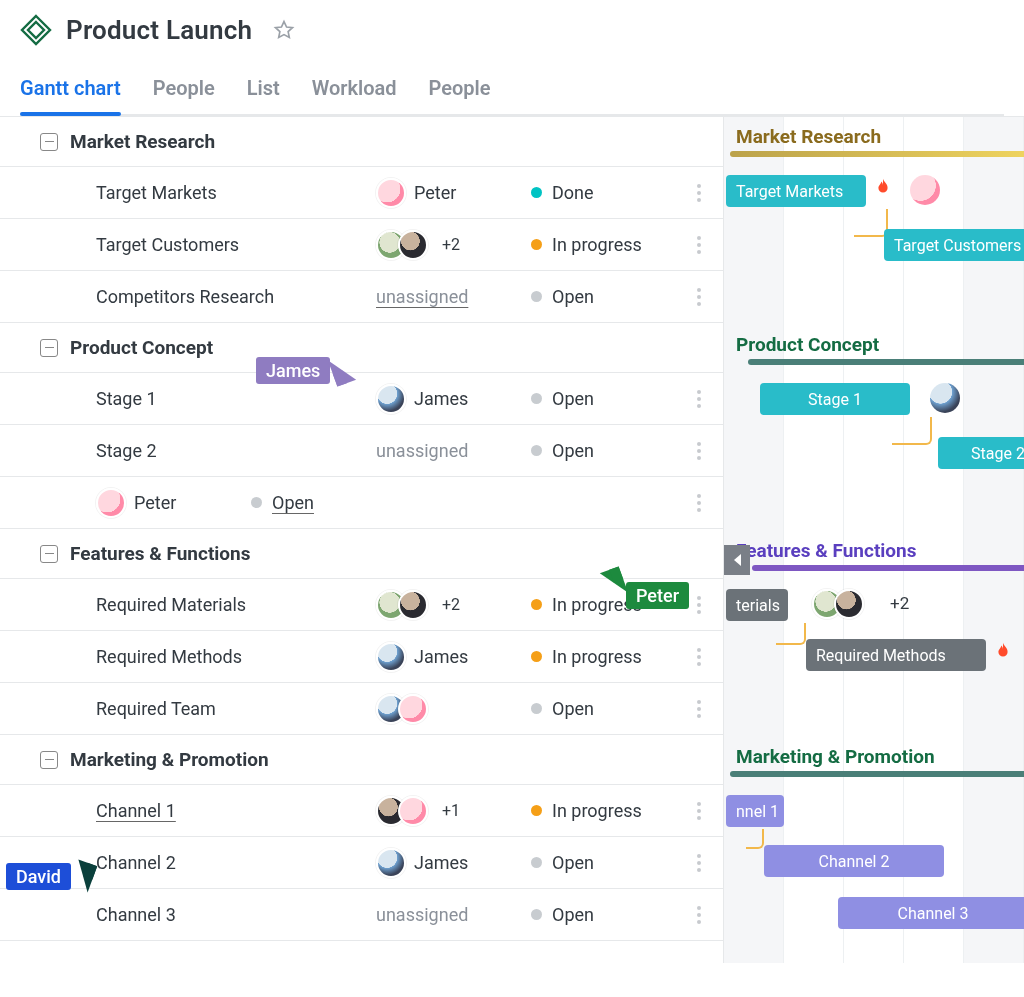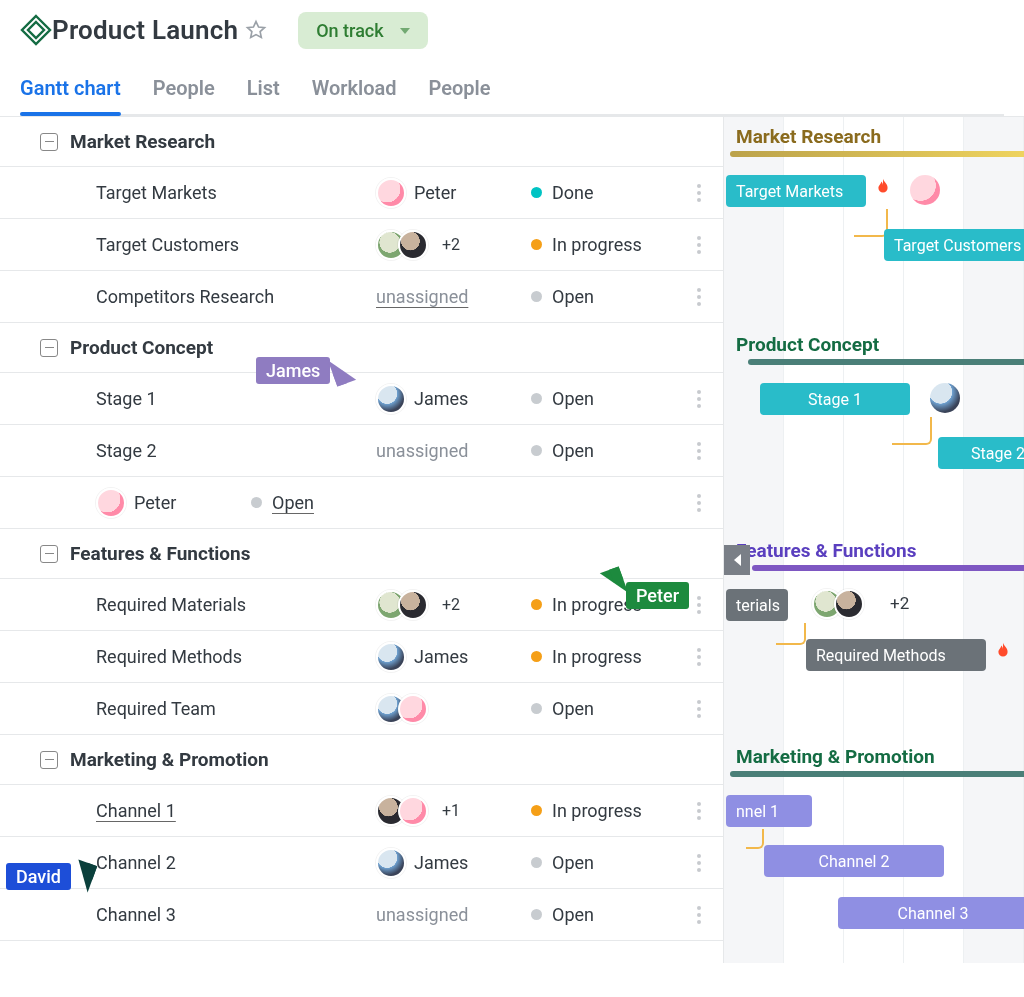--- a/index.html
+++ b/index.html
@@ -1,20 +1,20 @@
 <!DOCTYPE html>
 <html><head>
 <meta charset="utf-8">
 <style>
   * { box-sizing: border-box; margin: 0; padding: 0; }
   body { font-family: -apple-system, BlinkMacSystemFont, "Segoe UI", Roboto, Helvetica, Arial, sans-serif; background: #fff; width: 1024px; height: 997px; overflow: hidden; color: #333a41; position: relative; }
 
   
   .header { padding: 4px 20px 0 20px; }
-  .title-row { display: flex; align-items: center; height: 52px; }
+  .title-row { display: flex; align-items: center; gap: 14px; height: 52px; }
   .logo { width: 32px; height: 32px; display:flex; align-items:center; justify-content:center; }
   .page-title { font-size: 26px; font-weight: 600; letter-spacing: 0.2px; }
   .star-btn { width: 28px; height: 28px; color: #7a7f87; display:flex; align-items:center; justify-content:center; cursor:pointer; margin-left:4px; }
   .status-pill { margin-left: 28px; background: #d8ecd3; color: #2e7d32; padding: 8px 18px; border-radius: 8px; display:flex; align-items:center; gap: 16px; font-size: 18px; font-weight: 500; cursor:pointer; }
   .chevron-down { border-left:5px solid transparent; border-right:5px solid transparent; border-top:6px solid #2e7d32; margin-top:2px; opacity:0.6; }
 
   .tabs { display:flex; gap: 32px; border-bottom: 2px solid #e6e8ea; margin-top: 10px; }
   .tab { font-size: 20px; font-weight: 600; color: #8a9099; padding: 10px 0 14px; position:relative; cursor:pointer; }
   .tab.active { color: #1a73e8; }
   .tab.active::after { content:""; position:absolute; left:0; right:0; bottom:-2px; height:4px; background:#1a73e8; border-radius:2px; }
@@ -112,24 +112,20 @@
             <path d="M16 8 L24 16 L16 24 L8 16 Z"></path>
           </g>
         </svg>
     </span>
     <span class="page-title">Product Launch</span>
     <span class="star-btn">
       <svg viewBox="0 0 24 24" width="22" height="22">
           <path fill="none" stroke="#9aa0a7" stroke-width="1.8" d="M12 2.8l2.8 6 6.5.6-4.8 4.4 1.3 6.4L12 17l-5.8 3.2 1.3-6.4L2.7 9.4l6.5-.6z"></path>
         </svg>
     </span>
-    <div class="status-pill">
-      <span>On track</span>
-      <span class="chevron-down"></span>
-    </div>
   </div>
 
   <div class="tabs">
     <div class="tab active">Gantt chart</div>
     <div class="tab">People</div>
     <div class="tab">List</div>
     <div class="tab">Workload</div>
     <div class="tab">People</div>
   </div>
 </div>
@@ -416,21 +412,21 @@
           <span class="avatar av-green"></span>
           <span class="avatar av-dark"></span>
         </span>
       <span class="gantt-plus" style="left:166px; top:476px;">+2</span>
       <div class="connector" style="left:52px; top:506px; width:30px; height:22px;"></div>
       <div class="gantt-bar grey-bar" style="left:82px; top:522px; width:180px;">Required Methods</div>
       <span class="flame" style="left:268px; top:522px;"><svg viewBox="0 0 24 24">
             <path fill="#ff4b2b" d="M12 2c1 4 5 5 5 10a5 5 0 01-10 0c0-3 3-4 3-7 1 1 2 2 2 4 0-3 0-5 0-7z"></path>
           </svg></span>
 
-      <div class="gantt-bar purple-bar" style="left:2px; top:678px; width:86px;">nnel 1</div>
+      <div class="gantt-bar purple-bar" style="left:2px; top:678px; width:58px;">nnel 1</div>
       <div class="connector" style="left:22px; top:712px; width:18px; height:20px;"></div>
       <div class="gantt-bar purple-bar" style="left:40px; top:728px; width:180px; justify-content:center;">Channel 2</div>
       <div class="gantt-bar purple-bar" style="left:114px; top:780px; width:190px; justify-content:center;">Channel 3</div>
     </div>
   </div>
 </div>
 
 <div class="cursor-tag" style="left:256px; top:356px;">
   <span class="lbl" style="background:#8f7cc1;">James</span>
   <span class="ptr ptr-purple"></span>

